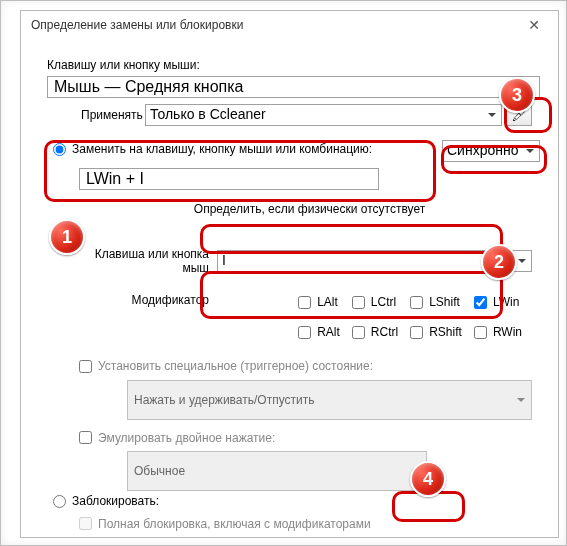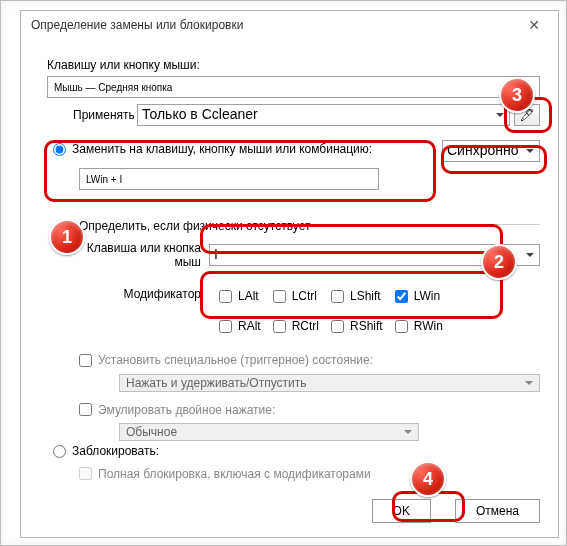--- a/index.html
+++ b/index.html
@@ -47,29 +47,30 @@
   line-height: 1;
 }
 .content {
   padding: 10px 18px 12px 26px;
   flex: 1;
   position: relative;
 }
 .row {
   display: flex;
   align-items: center;
-  margin: 3px 0;
+  margin: 3px 8px;
+  justify-content: space-between;
 }
 .label-block { margin: 8px 0 4px 0; }
 input[type=text], .txtbox {
   border: 1px solid #a0a0a0;
   background: #fff;
   padding: 3px 6px;
   height: 22px;
-  font-size: 10px;
+  font-size: 16px;
   font-family: inherit;
 }
 select, .select {
   border: 1px solid #a0a0a0;
   background: #fff;
   height: 22px;
   padding: 1px 4px;
   font-size: 14px;
   font-family: inherit;
   appearance: none;
@@ -103,21 +104,21 @@
 .radio, .chk {
   display: inline-flex;
   align-items: center;
   gap: 6px;
 }
 .radio input, .chk input { width: 13px; height: 13px; }
 .gray { color: #888; }
 .disabled-box {
   background: #efefef;
   border: 1px solid #c0c0c0;
-  height: 18px;
+  height: 40px;
   padding: 2px 6px;
   color: #666;
   flex: 1;
   display: flex;
   align-items: center;
   justify-content: space-between;
 }
 .disabled-box::after {
   content: "";
   border-left: 4px solid transparent;
@@ -213,21 +214,21 @@
         <div class="select-wrap" style="width:98px;">
           <div class="select"><span>Синхронно</span></div>
         </div>
       </div>
       <div style="clear:both;"></div>
 
       <div style="padding-left:26px;margin-top:6px;">
         <input type="text" class="txtbox" style="width: 300px;" value="LWin + I">
       </div>
 
-      <div class="fieldset-wrap" style="margin-top:28px;padding-left:26px;">
+      <div class="fieldset-wrap" style="margin-top:12px;padding-left:26px;flex-direction:column;">
         <span>Определить, если физически отсутствует</span>
         <div class="fieldset-line"></div>
       </div>
 
       <div style="padding-left:26px;">
         <div class="row" style="margin-top:8px;">
           <div class="right-label">Клавиша или кнопка мыш</div>
           <div class="select-wrap" style="flex:1;">
             <div class="select"><span>I</span></div>
           </div>

